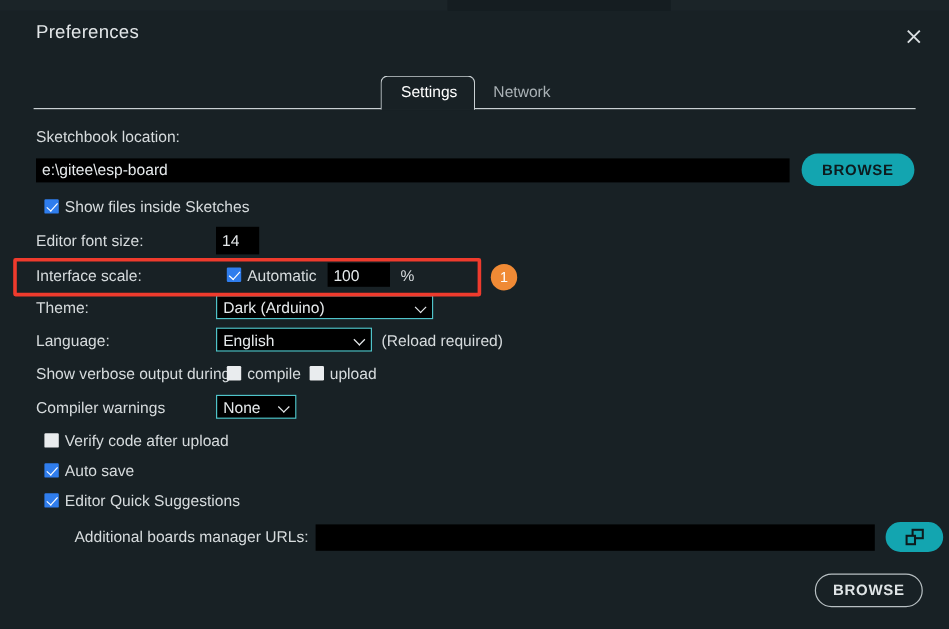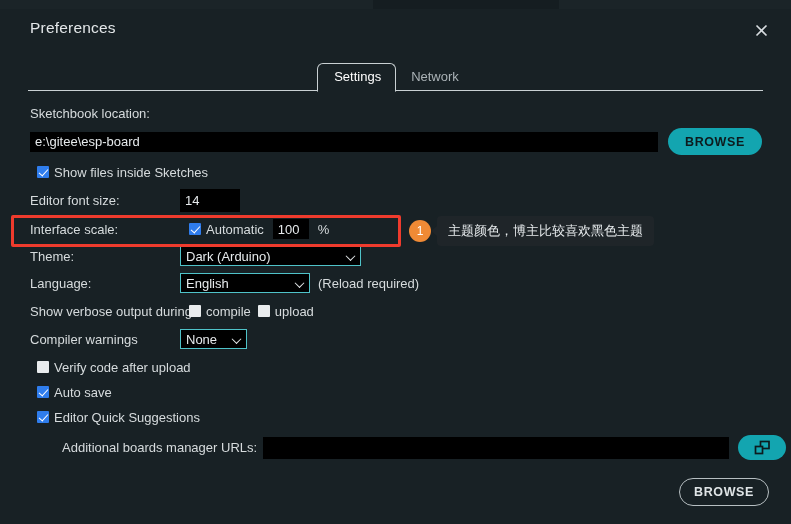--- a/index.html
+++ b/index.html
@@ -286,28 +286,28 @@
       <button class="pill" style="margin-left:10px;">BROWSE</button>
     </div>
 
     <div class="row" style="margin-top:7px; padding-left:37px;">
       <span class="cb on"></span>
       <span class="cb-text">Show files inside Sketches</span>
     </div>
 
     <div class="row" style="margin-top:7px;">
       <div class="lbl lbl-col">Editor font size:</div>
-      <input class="txt" type="text" style="width: 60px; height: 23px;" value="14">
+      <input class="txt" type="text" style="width: 36px; height: 23px;" value="14">
     </div>
 
     <div class="row" style="margin-top:7px;">
       <div class="lbl lbl-col">Interface scale:</div>
       <span class="cb on" style="margin-left:9px;"></span>
       <span class="cb-text">Automatic</span>
-      <input class="txt" type="text" style="width: 36px; margin-left: 9px;" value="100">
+      <input class="txt" type="text" style="width: 52px; margin-left: 9px;" value="100">
       <span class="lbl" style="margin-left:9px;">%</span>
     </div>
 
     <div class="row" style="margin-top:7px;">
       <div class="lbl lbl-col">Theme:</div>
       <div class="sel" style="width:181px;">
         <span>Dark (Arduino)</span>
         <span class="chev"></span>
       </div>
     </div>
@@ -360,19 +360,18 @@
           <rect x="6.5" y="1.5" width="8.5" height="7" fill="none" stroke="#0d1b1e" stroke-width="1.7"></rect>
           <rect x="1.5" y="6.5" width="7" height="7" fill="#13a5b0" stroke="#0d1b1e" stroke-width="1.7"></rect>
         </svg>
       </button>
     </div>
 
   </div>
 
   <div class="redbox"></div>
   <div class="badge">1</div>
-  <div class="tip">主题颜色，博主比较喜欢黑色主题</div>
 
   <div class="footer">
     <button class="pill outline" style="width:90px;height:28px;">BROWSE</button>
   </div>
 
 </div>
 
 </body></html>

